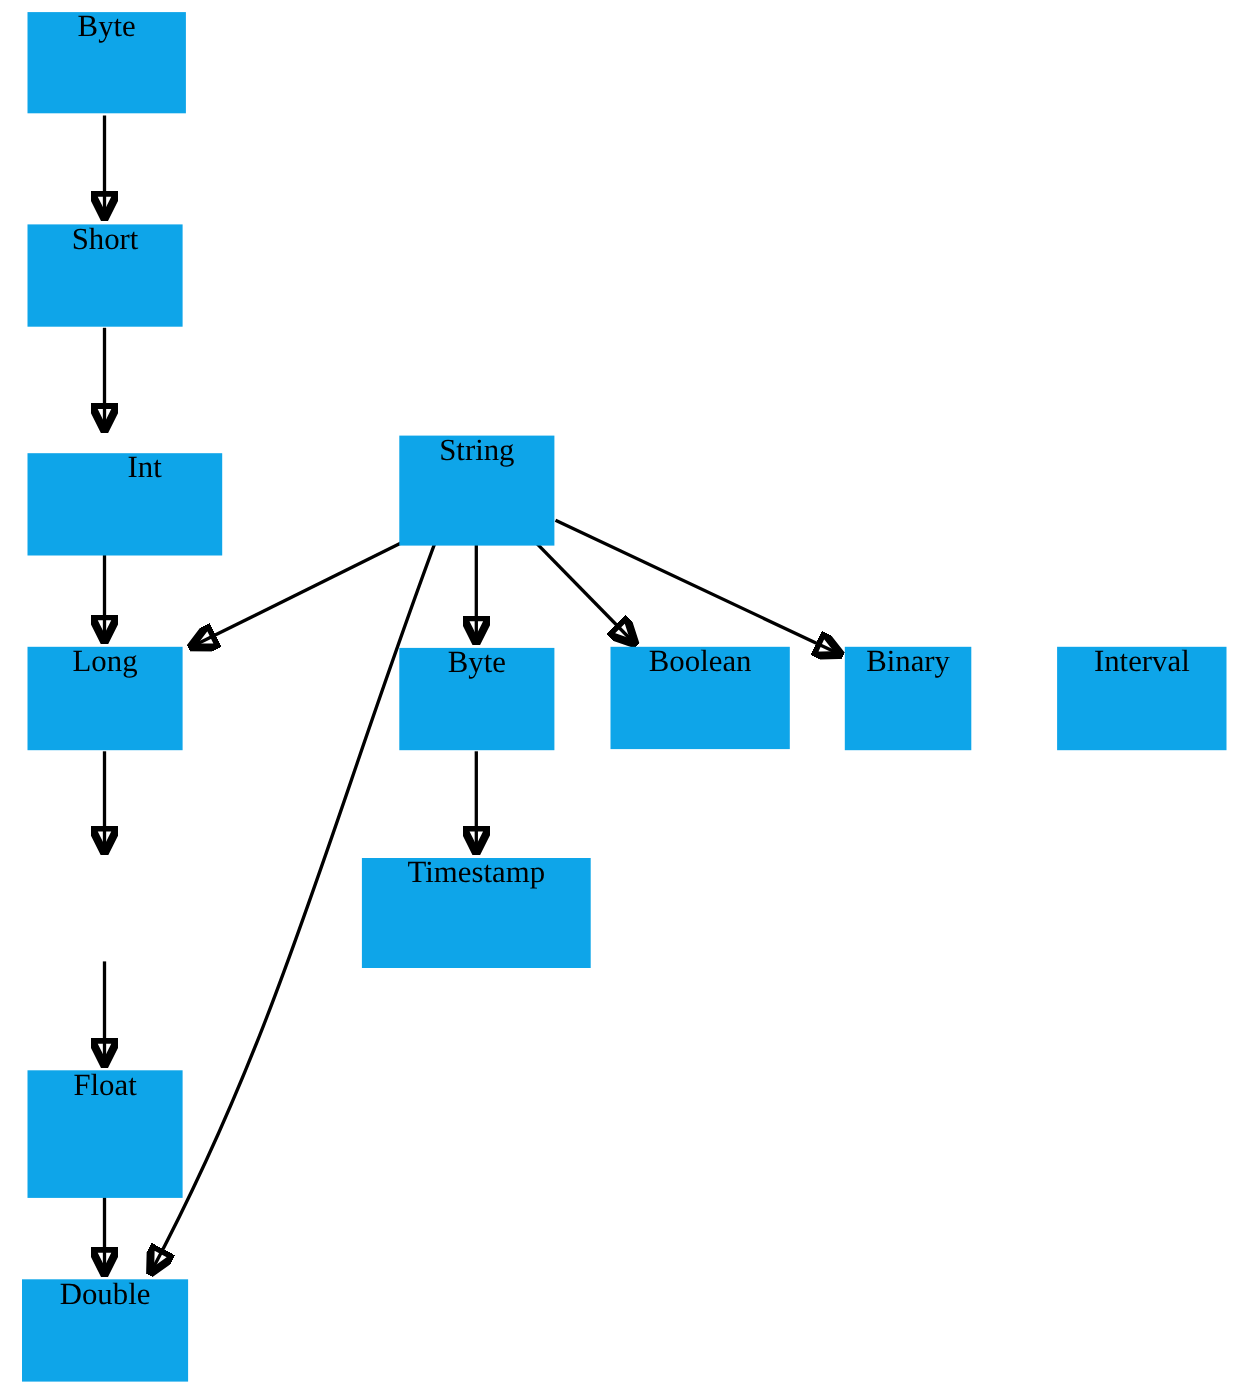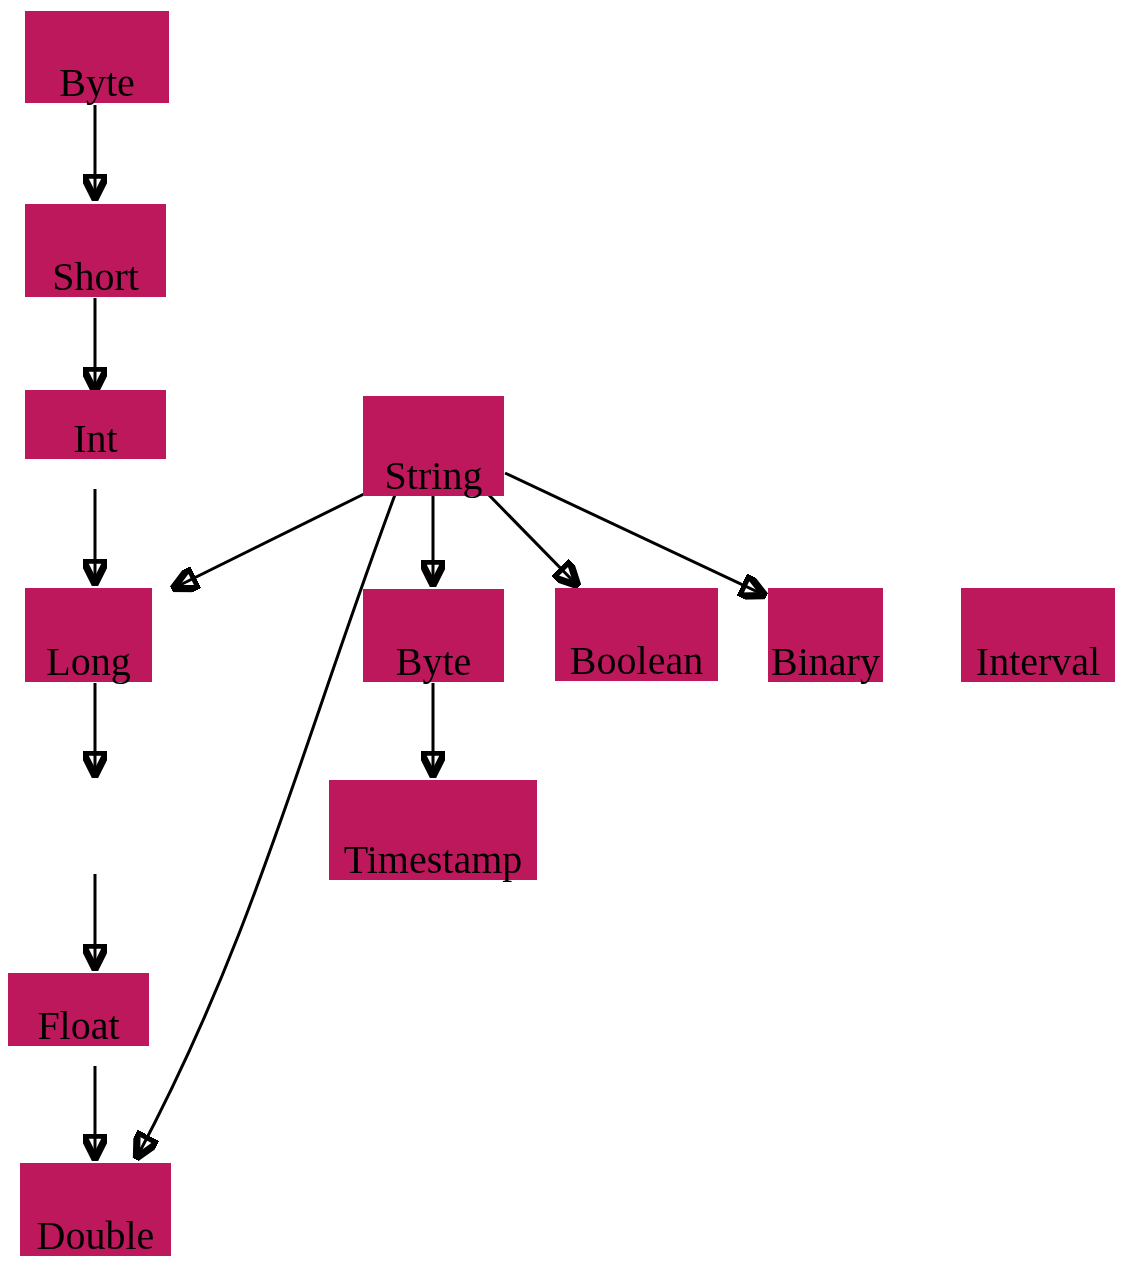--- a/index.html
+++ b/index.html
@@ -16,26 +16,26 @@
     left: 0; top: 0;
     width: 1128px; height: 1270px;
   }
   .edges path {
     fill: none;
     stroke: #000000;
     stroke-width: 3;
   }
   .node {
     position: absolute;
-    background: #be185d;
+    background: #0ea5e9;
     display: flex;
-    align-items: flex-end;
+    align-items: flex-start;
     justify-content: center;
     color: #000000;
-    font-size: 40px;
+    font-size: 28px;
     line-height: 1;
     white-space: nowrap;
   }
 </style>
 </head>
 <body>
 
 <div class="canvas">
 
   <svg class="edges" viewBox="0 0 1128 1270" xmlns="http://www.w3.org/2000/svg">
@@ -57,44 +57,44 @@
     <path d="M396,492 C300,750 255,935 137,1157" marker-end="url(#arrow)"></path>
     <path d="M433,683 L433,775" marker-end="url(#arrow)"></path>
   </svg>
 
   <div class="node" style="left:25px;  top:11px;   width:144px; height:92px;">
     <span>Byte</span>
   </div>
   <div class="node" style="left:25px;  top:204px;  width:141px; height:93px;">
     <span>Short</span>
   </div>
-  <div class="node" style="left:25px;  top:390px;  width:141px; height:69px;">
+  <div class="node" style="left:25px;  top:412px;  width:141px; height:93px;padding-left:36px;">
     <span>Int</span>
   </div>
   <div class="node" style="left:363px; top:396px;  width:141px; height:100px;">
     <span>String</span>
   </div>
-  <div class="node" style="left:25px;  top:588px;  width:127px; height:94px;">
+  <div class="node" style="left:25px;  top:588px;  width:141px; height:94px;">
     <span>Long</span>
   </div>
   <div class="node" style="left:363px; top:589px;  width:141px; height:93px;">
     <span>Byte</span>
   </div>
   <div class="node" style="left:555px; top:588px;  width:163px; height:93px;">
     <span>Boolean</span>
   </div>
   <div class="node" style="left:768px; top:588px;  width:115px; height:94px;">
     <span>Binary</span>
   </div>
   <div class="node" style="left:961px; top:588px;  width:154px; height:94px;">
     <span>Interval</span>
   </div>
   <div class="node" style="left:329px; top:780px;  width:208px; height:100px;">
     <span>Timestamp</span>
   </div>
-  <div class="node" style="left:8px;  top:973px;  width:141px; height:73px;">
+  <div class="node" style="left:25px;  top:973px;  width:141px; height:116px;">
     <span>Float</span>
   </div>
   <div class="node" style="left:20px;  top:1163px; width:151px; height:93px;">
     <span>Double</span>
   </div>
 
 </div>
 
 </body></html>

